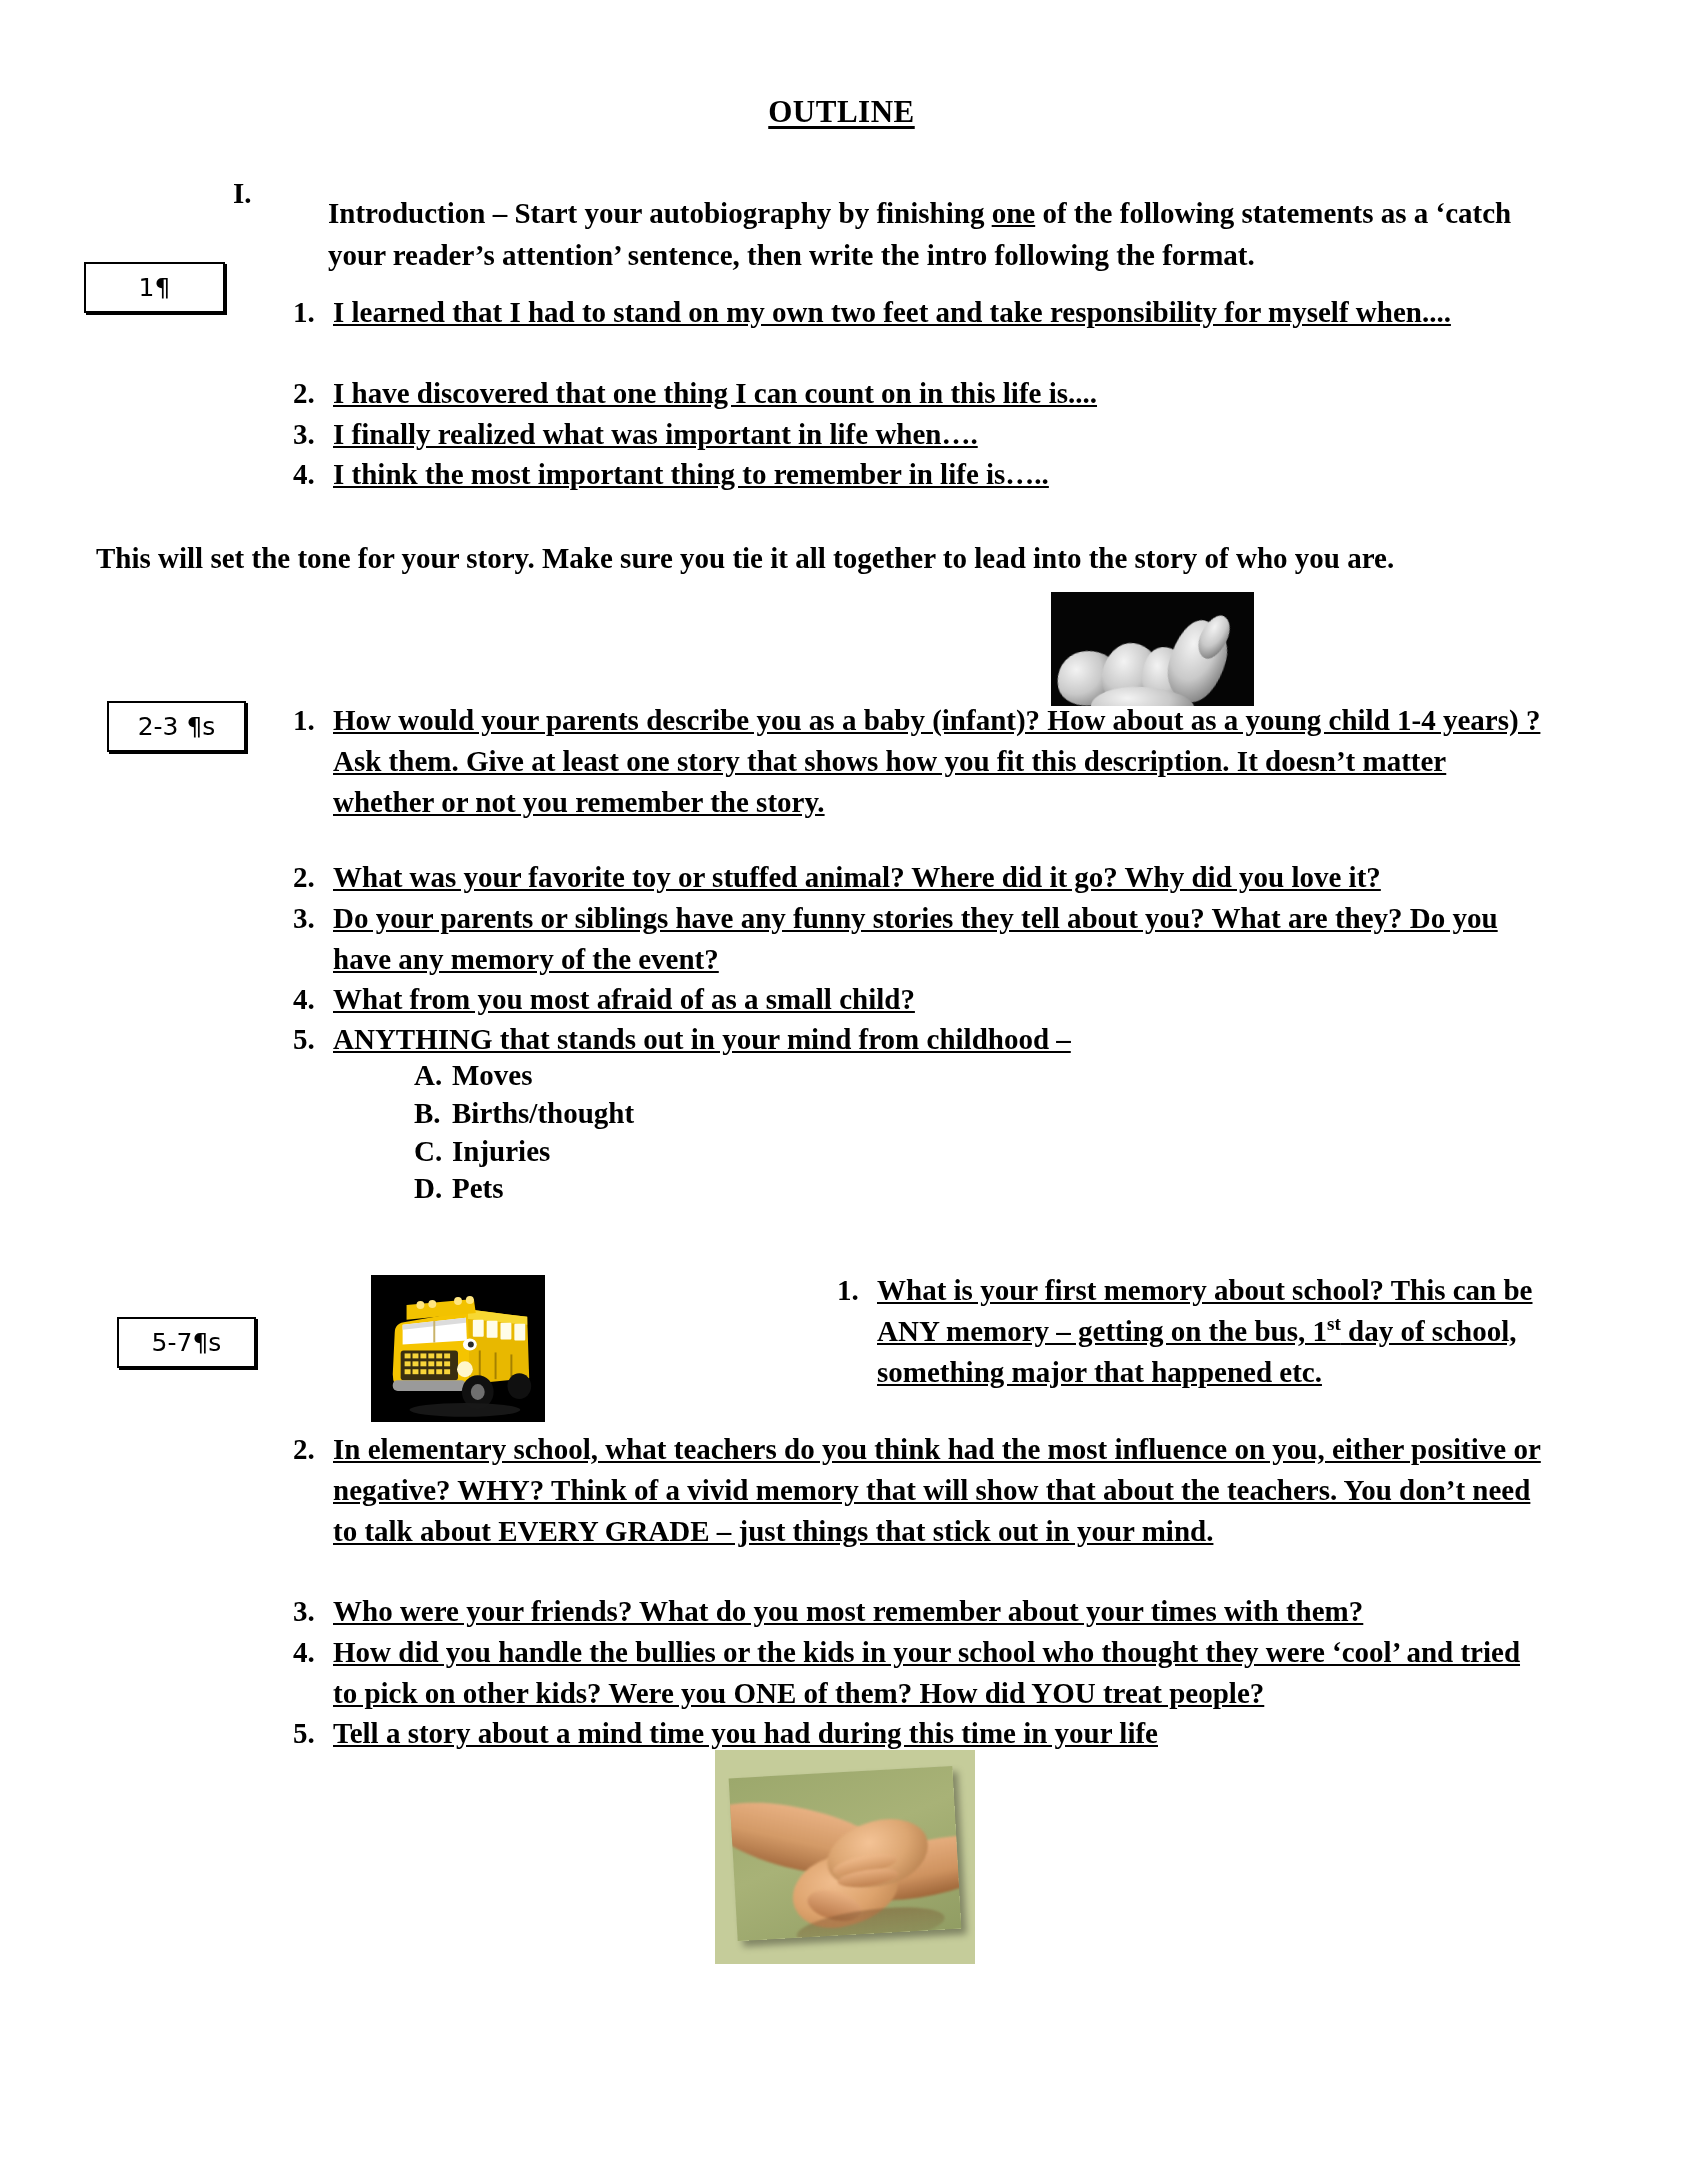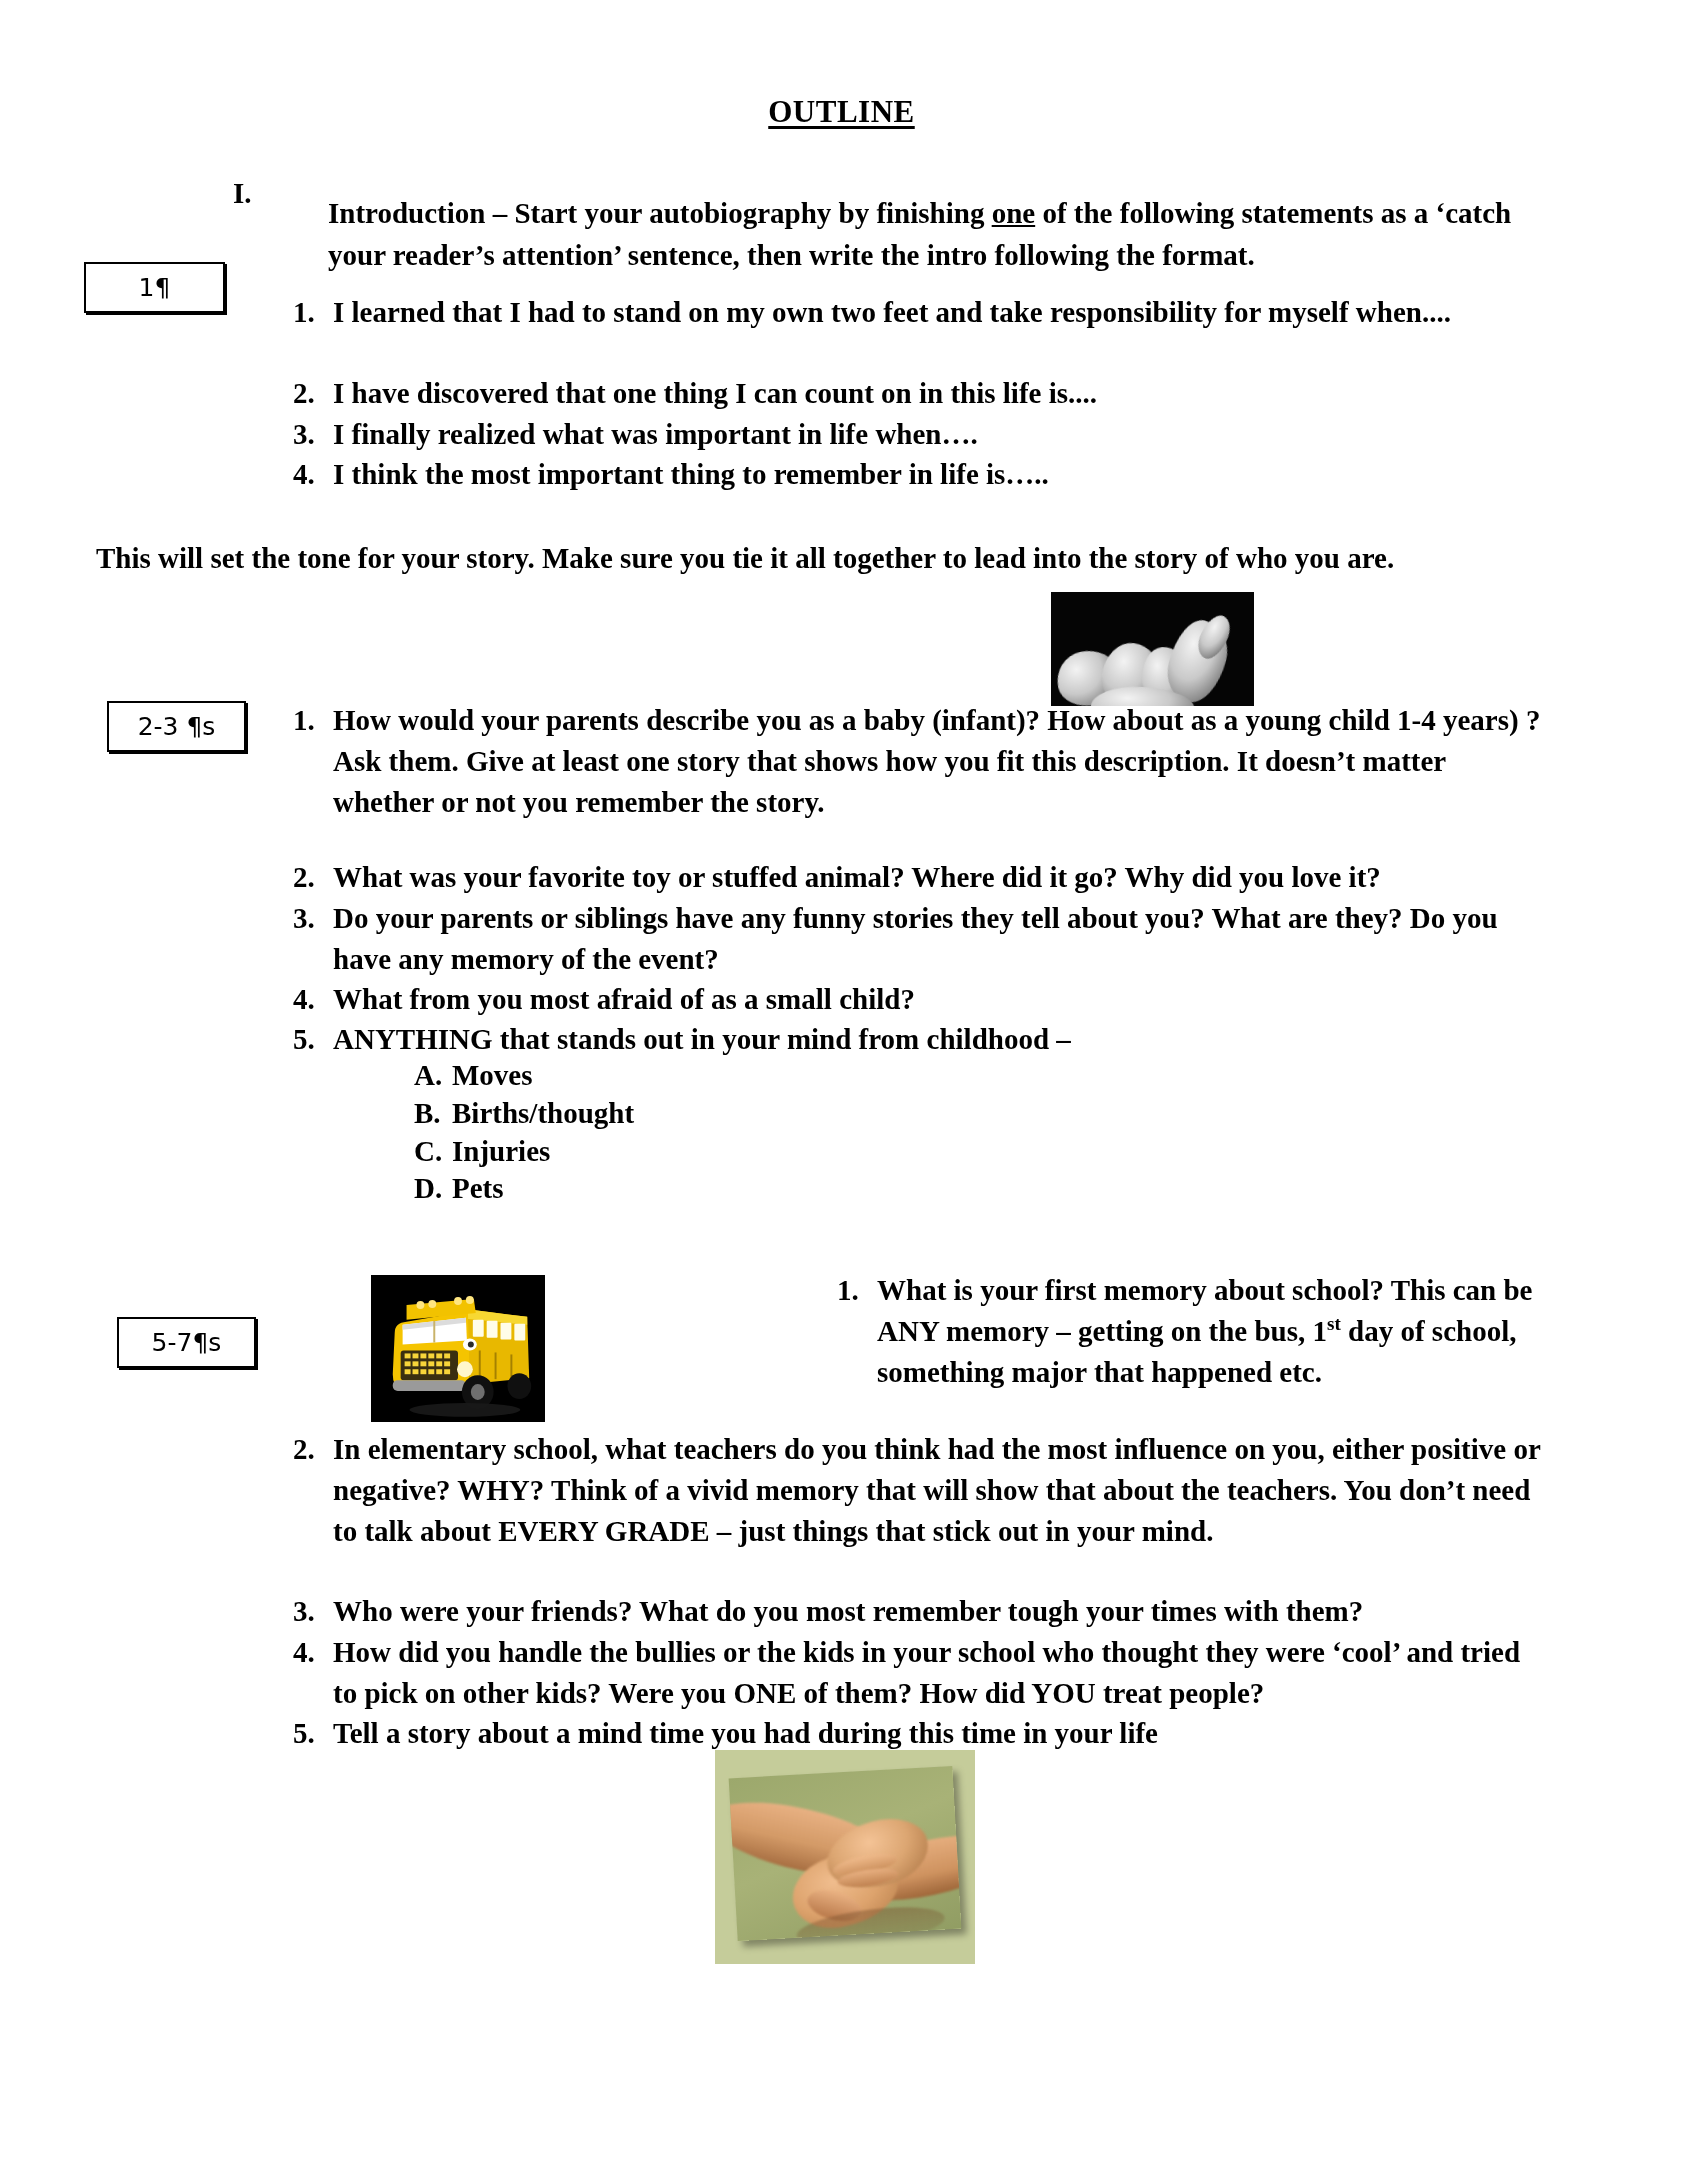--- a/index.html
+++ b/index.html
@@ -75,20 +75,21 @@
     font-size: 29px;
     line-height: 41px;
   }
   .num-marker {
     width: 40px;
     flex: 0 0 40px;
     text-align: left;
   }
   .num-body {
     flex: 1 1 auto;
+    text-decoration: underline;
   }
 
   
   .letter-row {
     position: absolute;
     display: flex;
     font-weight: bold;
     font-size: 29px;
     line-height: 38px;
   }
@@ -351,21 +352,21 @@
     </div>
   </div>
 
   <div class="num-row" style="left:293px; top:1429px; width:1257px;">
     <div class="num-marker">2.</div>
     <div class="num-body">In elementary school, what teachers do you think had the most influence on you, either positive or negative?  WHY?  Think of a vivid memory that will show that about the teachers.  You don’t need to talk about EVERY GRADE – just things that stick out in your mind.</div>
   </div>
 
   <div class="num-row" style="left:293px; top:1591px; width:1257px;">
     <div class="num-marker">3.</div>
-    <div class="num-body">Who were your friends?  What do you most remember tough your times with them?</div>
+    <div class="num-body">Who were your friends?  What do you most remember about your times with them?</div>
   </div>
 
   <div class="num-row" style="left:293px; top:1632px; width:1257px;">
     <div class="num-marker">4.</div>
     <div class="num-body">How did you handle the bullies or the kids in your school who thought they were ‘cool’ and tried to pick on other kids?  Were you ONE of them? How did YOU treat people?</div>
   </div>
 
   <div class="num-row" style="left:293px; top:1713px; width:1257px;">
     <div class="num-marker">5.</div>
     <div class="num-body"> Tell a story about a mind time you had during this time in your life</div>

